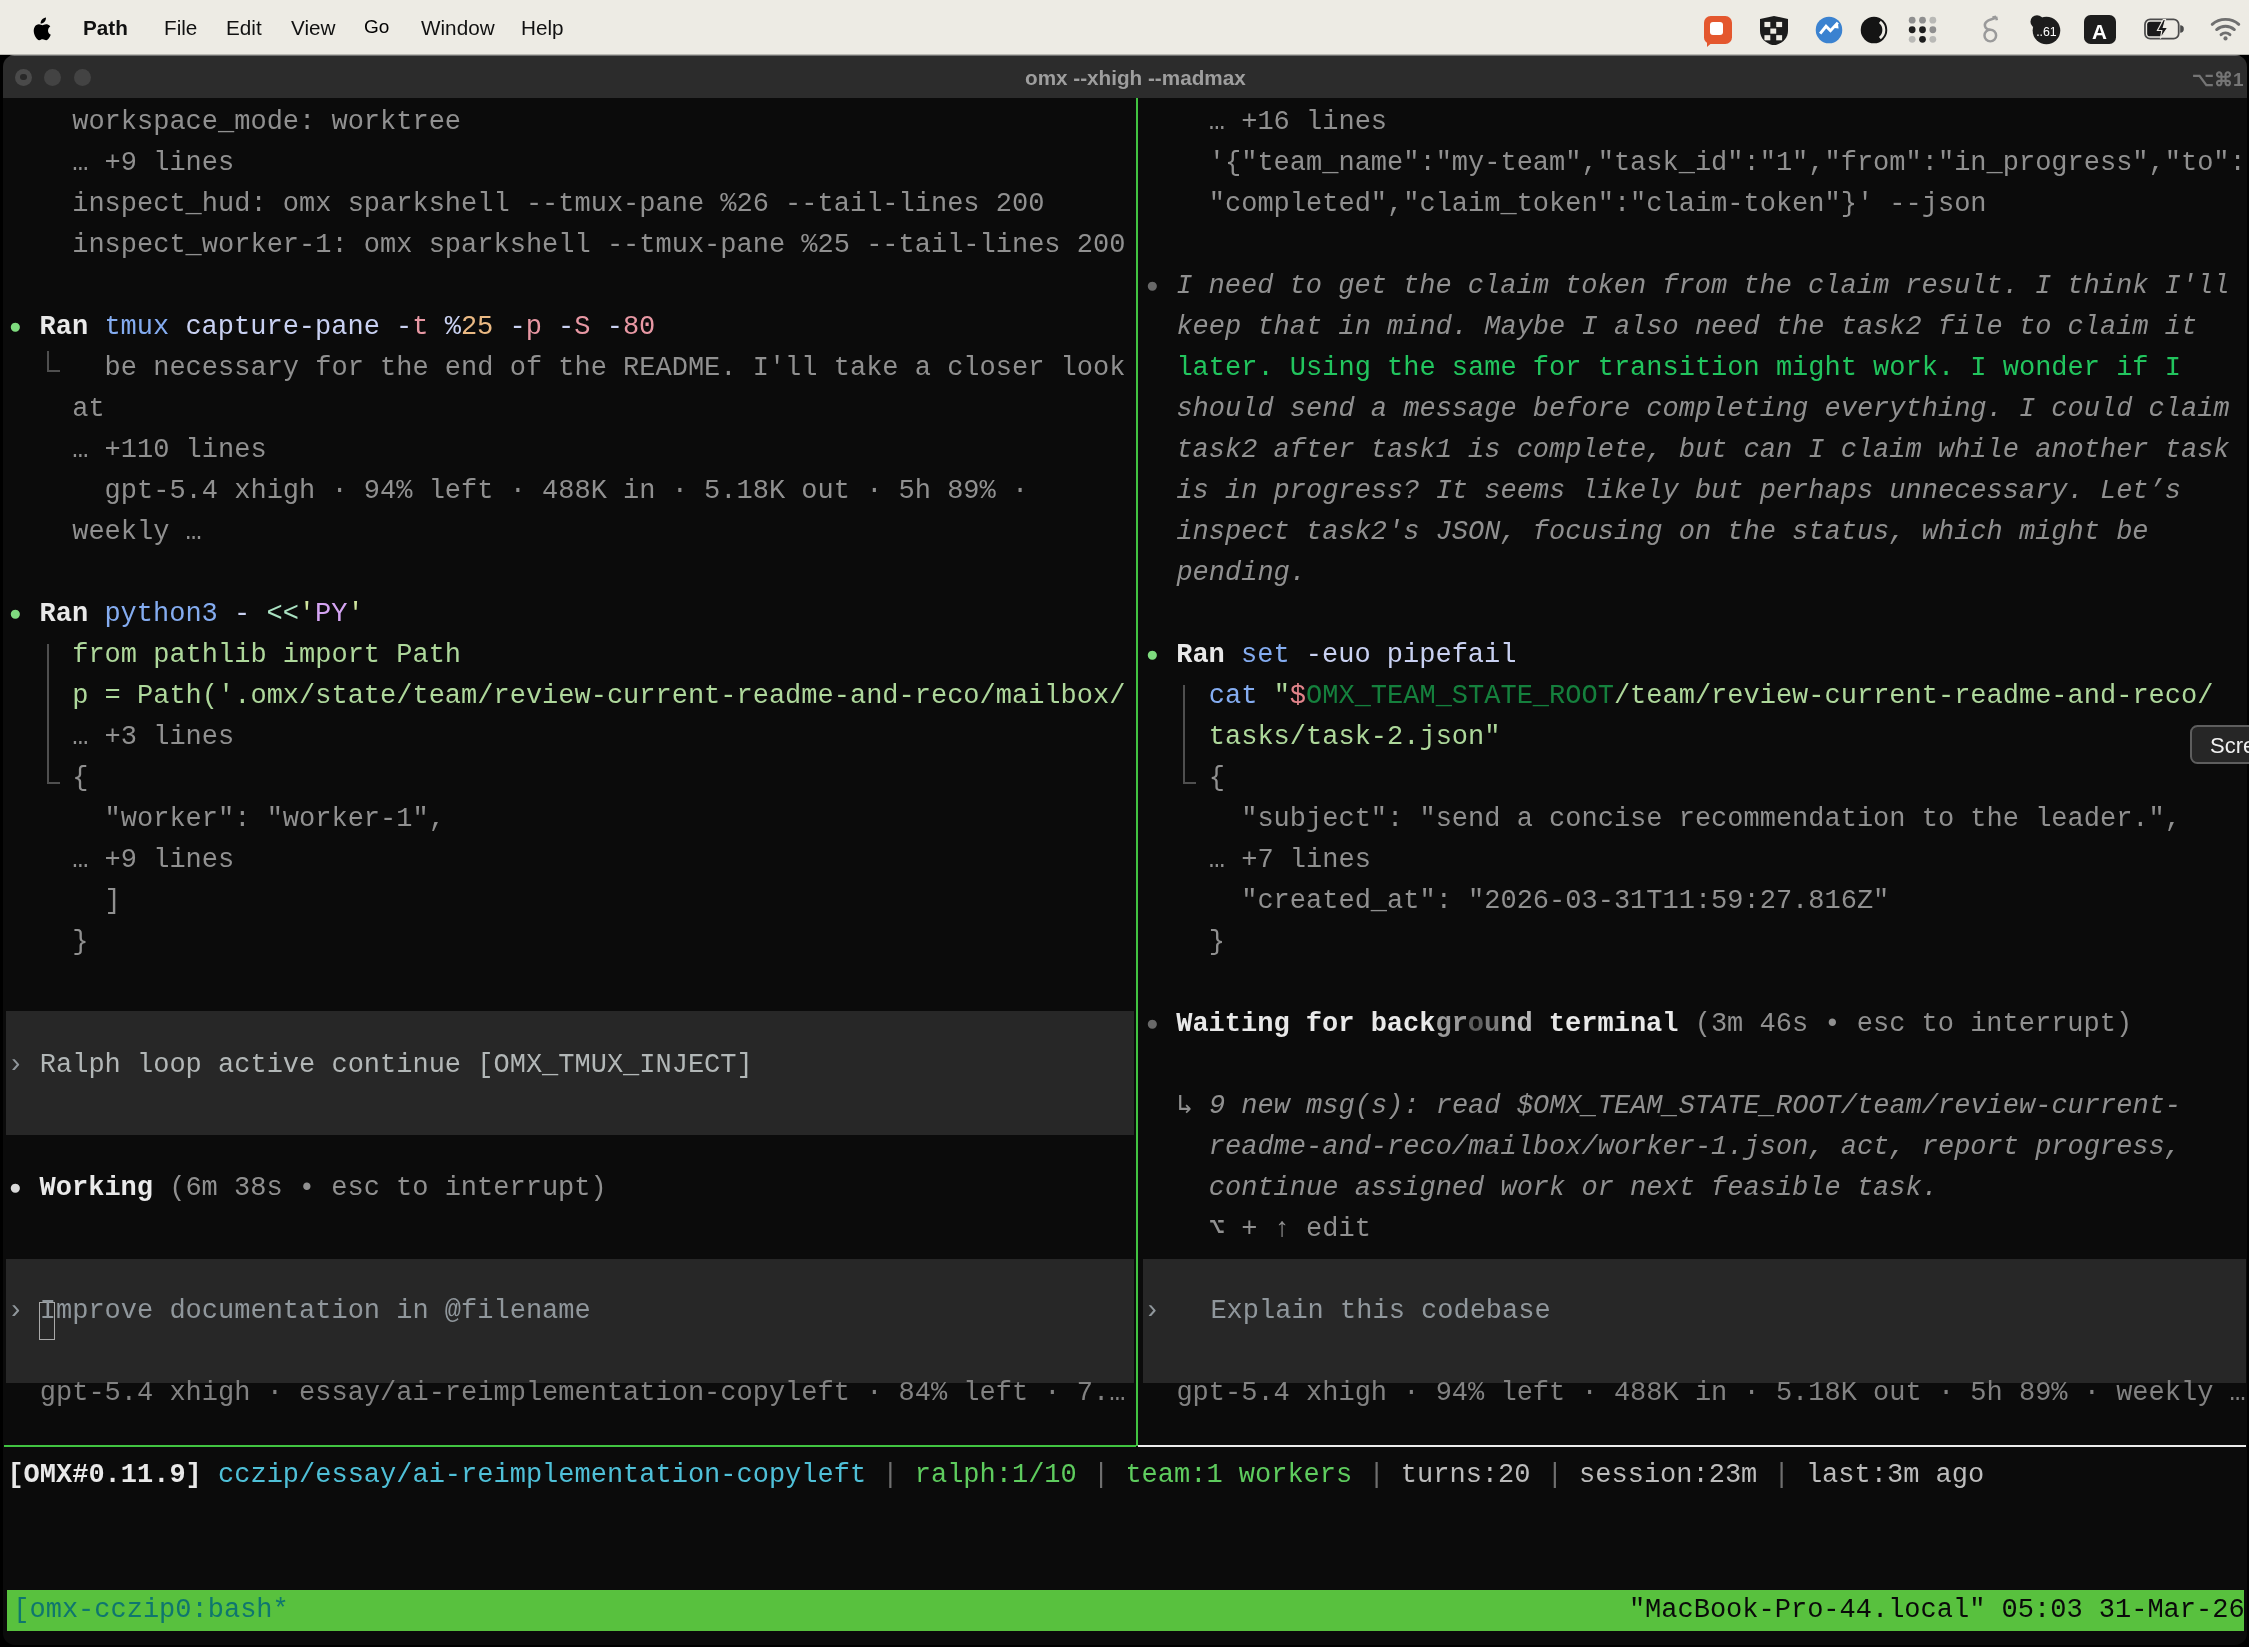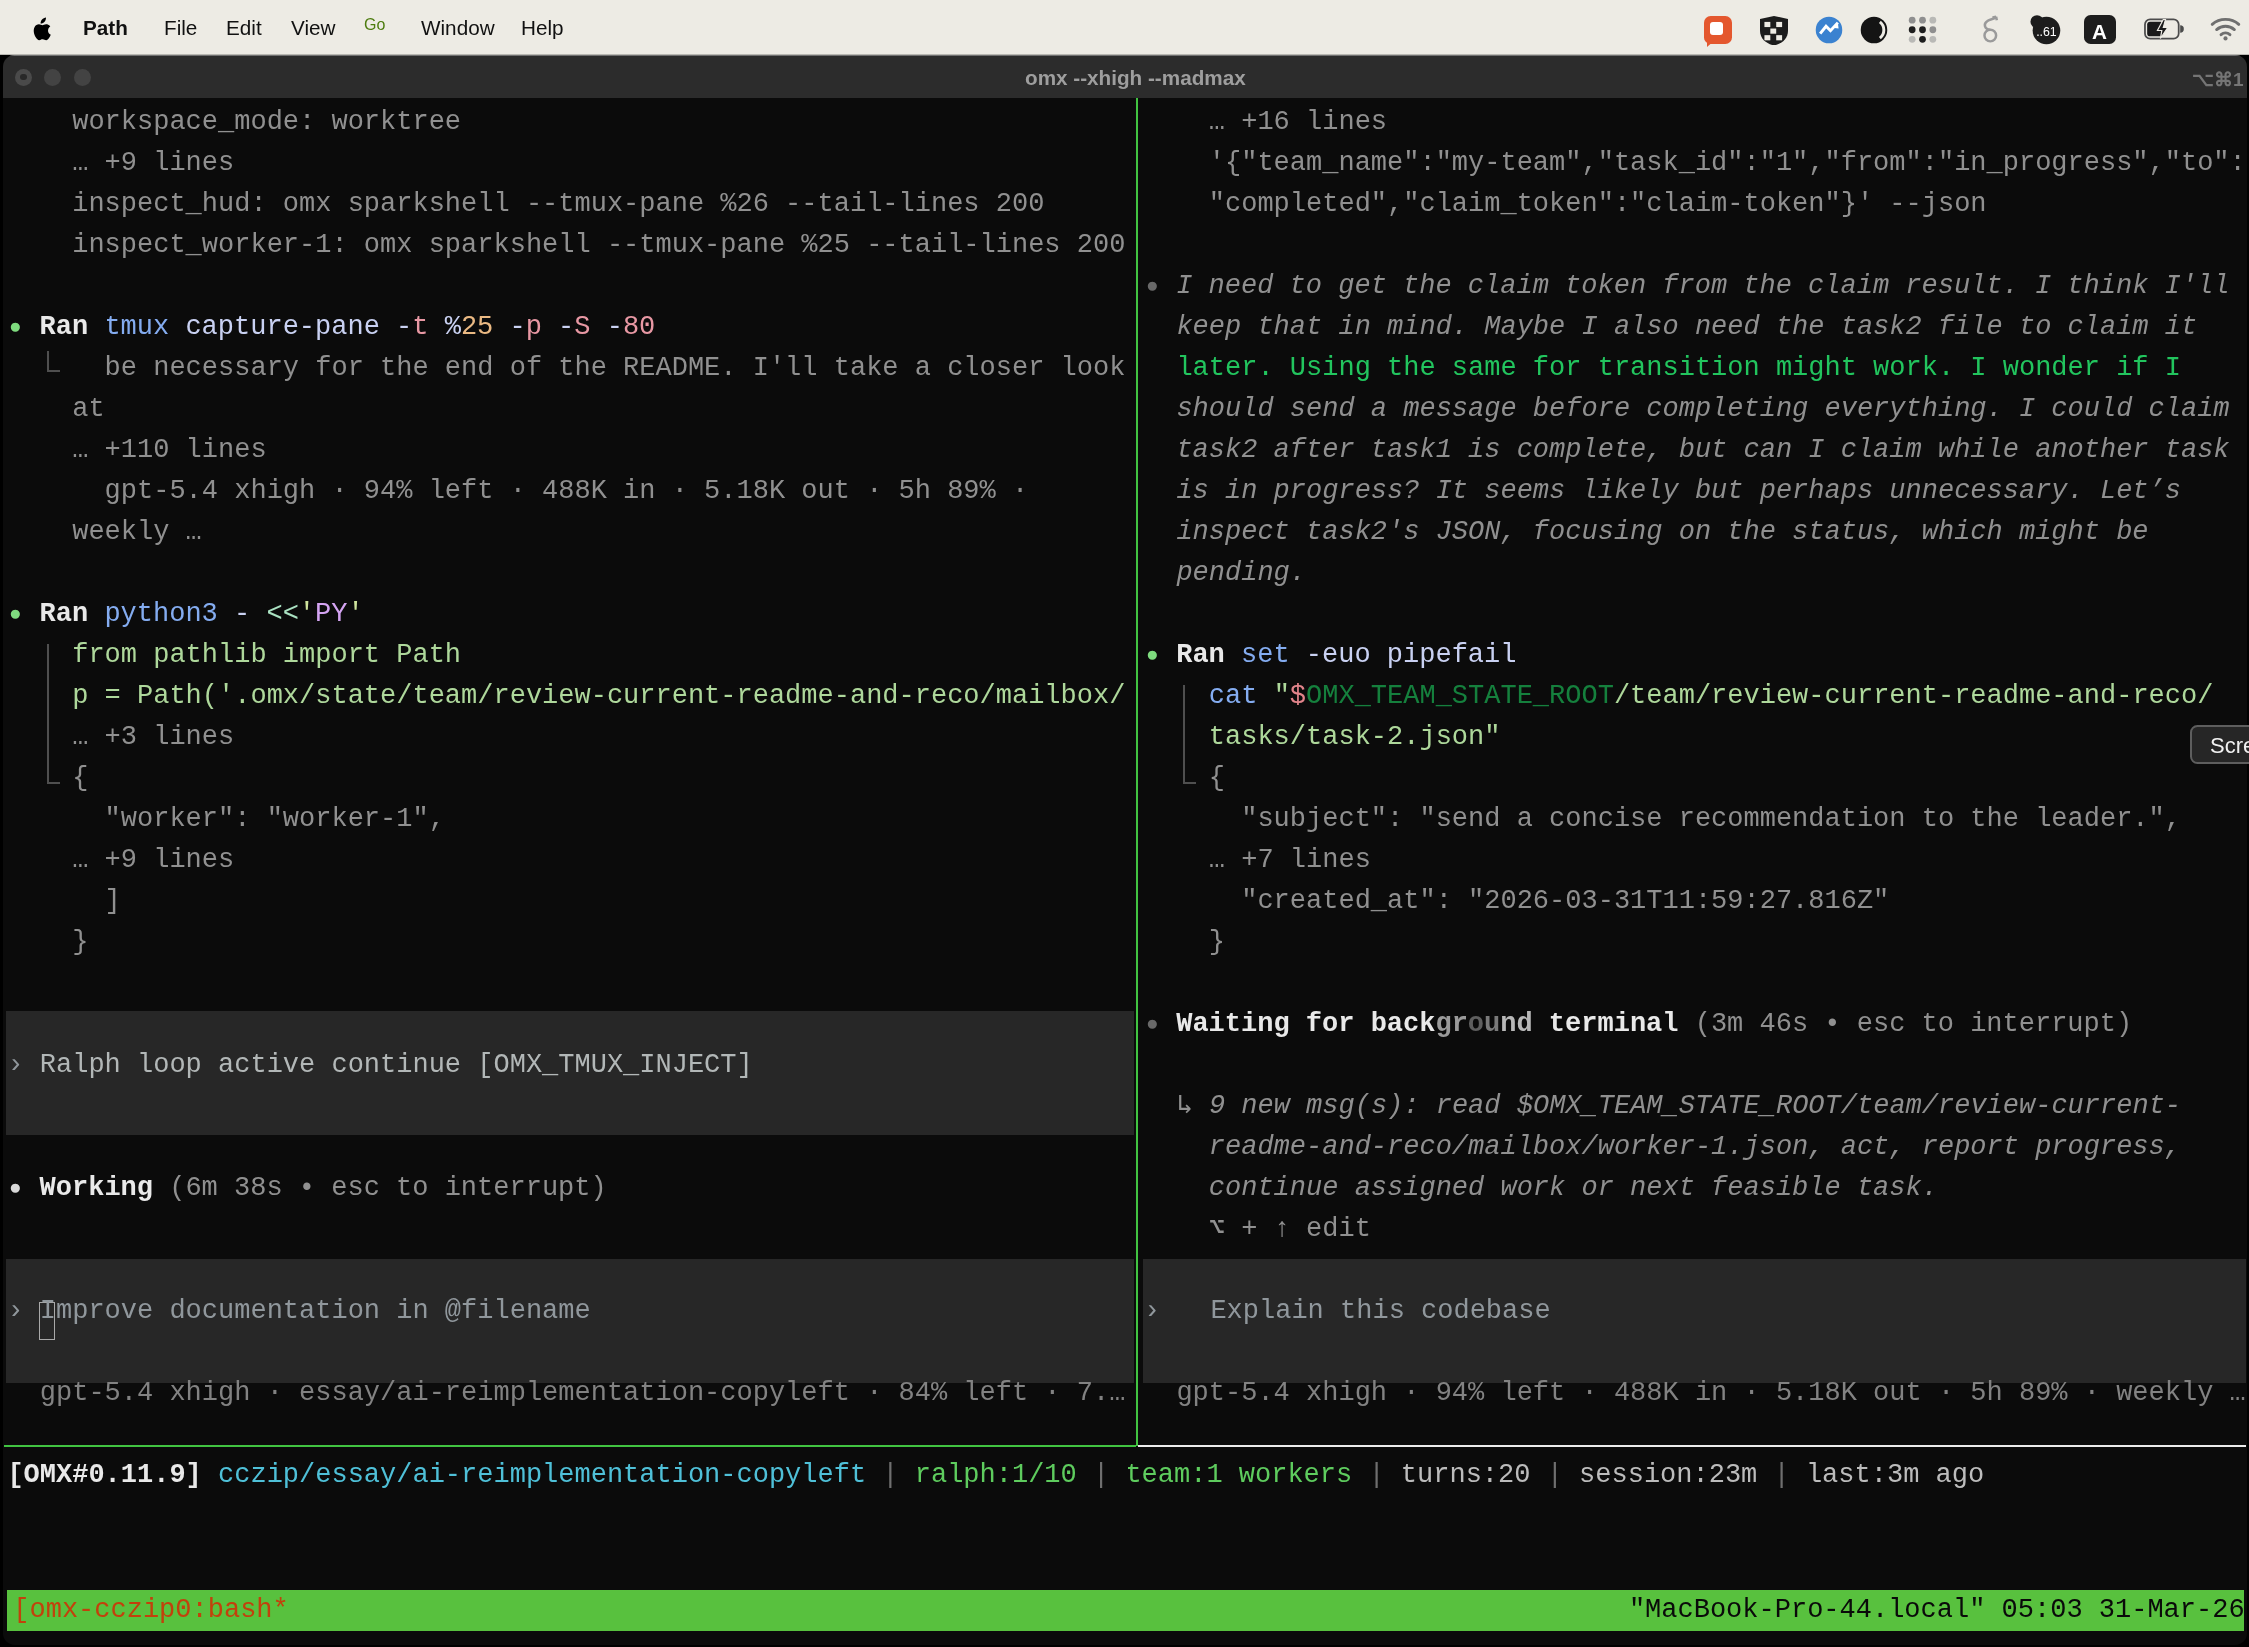--- a/index.html
+++ b/index.html
@@ -10,21 +10,21 @@
 
 <div class="abs" style="left:0;top:0;width:2250px;height:55px;background:#edebe4;border-bottom:0.7px solid #b9b8b2">
   <svg class="abs" style="left:30px;top:17px" width="21.4" height="23.6" viewBox="0 0 27 30">
     <path fill="#000" d="M18.4 4.8c1.2-1.5 2-3.5 1.8-5.5-1.7.1-3.8 1.2-5 2.6-1.1 1.3-2.1 3.4-1.8 5.3 1.9.2 3.8-1 5-2.4z" transform="translate(0,1.2)"></path>
     <path fill="#000" d="M22.8 15.9c0-3.4 2.8-5 2.9-5.1-1.6-2.3-4-2.6-4.9-2.7-2.1-.2-4.1 1.2-5.1 1.2-1 0-2.7-1.2-4.4-1.2-2.3 0-4.4 1.3-5.5 3.3-2.4 4.1-.6 10.2 1.6 13.5 1.1 1.6 2.5 3.4 4.2 3.4 1.7-.1 2.3-1.1 4.4-1.1 2 0 2.6 1.1 4.4 1.1 1.8 0 3-1.6 4.1-3.3 1.3-1.9 1.8-3.7 1.8-3.8-.1 0-3.5-1.3-3.5-5.3z" transform="translate(0,1.2)"></path>
   </svg>
   <span class="abs sans" style="left:83px;top:16px;font-size:20.7px;font-weight:bold;color:#111">Path</span>
   <span class="abs sans" style="left:164px;top:16px;font-size:20.7px;color:#111">File</span>
   <span class="abs sans" style="left:226px;top:16px;font-size:20.7px;color:#111">Edit</span>
   <span class="abs sans" style="left:291px;top:16px;font-size:20.7px;color:#111">View</span>
-  <span class="abs sans" style="left:364px;top:16px;font-size:16px;color:#4d7c0f">Go</span>
+  <span class="abs sans" style="left:364px;top:16px;font-size:19px;color:#000000">Go</span>
   <span class="abs sans" style="left:421px;top:16px;font-size:20.7px;color:#111">Window</span>
   <span class="abs sans" style="left:521px;top:16px;font-size:20.7px;color:#111">Help</span>
 
   <div class="abs" style="left:1704px;top:15.5px;width:28px;height:28px;background:#e4572e;border-radius:6.6px"></div>
   <div class="abs" style="left:1707px;top:40px;width:0;height:0;border-left:8.9px solid #e4572e;border-bottom:7.4px solid transparent"></div>
   <div class="abs" style="left:1710px;top:22px;width:12.5px;height:12.5px;background:#fff;border-radius:3px"></div>
   <svg class="abs" style="left:1760px;top:15.5px" width="28" height="29.5" viewBox="0 0 38 40">
     <path fill="#1c1c1c" d="M19 0 L38 4 L38 20 C38 32 28 38 19 40 C10 38 0 32 0 20 L0 4 Z"></path>
     <g fill="#edebe4">
         <rect x="6" y="8" width="8" height="7"></rect>
@@ -175,17 +175,17 @@
 <span style="color:#909090;">  ↳ </span><span style="color:#909090;font-style:italic;">9 new msg(s): read $OMX_TEAM_STATE_ROOT/team/review-current-</span>
 <span style="color:#909090;font-style:italic;">    readme-and-reco/mailbox/worker-1.json, act, report progress,</span>
 <span style="color:#909090;font-style:italic;">    continue assigned work or next feasible task.</span>
 <span style="color:#909090;">    ⌥ + ↑ edit</span>
 
 <span style="color:#90979c;">›</span> <span style="color:#90979c;margin-left:34px;">Explain this codebase</span>
 
 <span style="color:#828282;">  gpt-5.4 xhigh · 94% left · 488K in · 5.18K out · 5h 89% · weekly …</span></pre>
 
 <div class="abs" style="left:7.4px;top:1590px;width:2237px;height:41px;background:#58c13e"></div>
-<span class="mono abs" style="left:13.3px;top:1590px;color:#c2410c">[omx-cczip0:bash*</span>
+<span class="mono abs" style="left:13.3px;top:1590px;color:#0f766e">[omx-cczip0:bash*</span>
 <span class="mono abs" style="right:4.4px;top:1590px;color:#0a0a0a">"MacBook-Pro-44.local" 05:03 31-Mar-26</span>
 
 <div class="abs" style="left:2190px;top:725px;width:89px;height:39px;background:#262626;border:2.2px solid #5e5e5e;border-radius:7.4px"></div>
 <span class="abs sans" style="left:2210px;top:733px;font-size:22px;color:#f0f0f0">Scre</span>
 
 </body></html>

